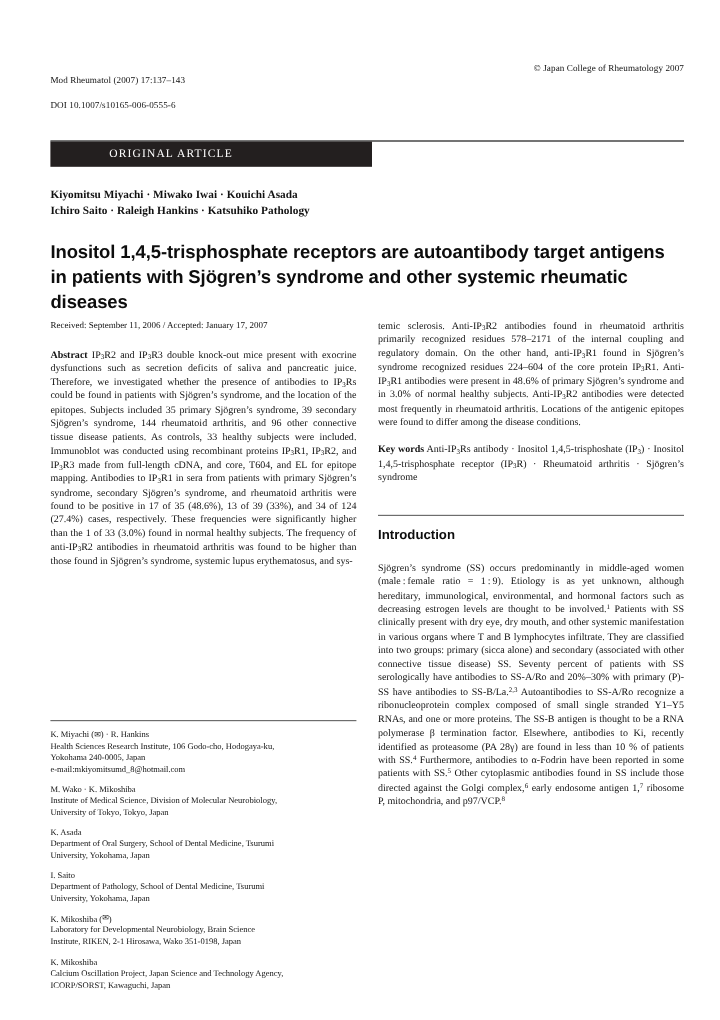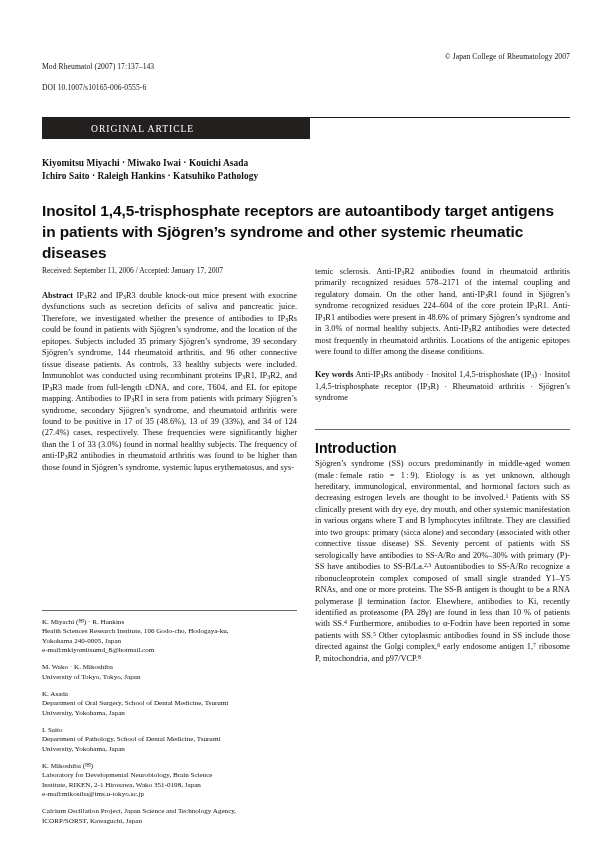--- a/index.html
+++ b/index.html
@@ -153,24 +153,24 @@
   
   .sec-rule {
     border: 0;
     border-top: 1px solid #6d6d6d;
     width: 100%;
     margin: 26px 0 8px 0;
   }
   .sec-head {
     font-family: "Liberation Sans", "DejaVu Sans", sans-serif;
     font-weight: bold;
-    font-size: 14px;
+    font-size: 11px;
     line-height: 12px;
     color: #0d0d0d;
-    margin-bottom: 4px;
+    margin-bottom: 16px;
   }
 
   sub {
     font-size: 0.70em;
     vertical-align: -0.22em;
     line-height: 0;
   }
   sup {
     font-size: 0.70em;
     vertical-align: 0.42em;
@@ -217,39 +217,40 @@
         <hr class="footnotes-rule">
         <div id="affil-container">
             <div class="fn-block">
               <div>K. Miyachi (<span class="envelope">✉</span>) · R. Hankins</div>
               <div>Health Sciences Research Institute, 106 Godo-cho, Hodogaya-ku,</div>
               <div>Yokohama 240-0005, Japan</div>
               <div>e-mail:mkiyomitsumd_8@hotmail.com</div>
             </div>
             <div class="fn-block">
               <div>M. Wako · K. Mikoshiba</div>
+              <div>Institute of Medical Science, Division of Molecular Neurobiology,</div>
               <div>University of Tokyo, Tokyo, Japan</div>
             </div>
             <div class="fn-block">
               <div>K. Asada</div>
               <div>Department of Oral Surgery, School of Dental Medicine, Tsurumi</div>
               <div>University, Yokohama, Japan</div>
             </div>
             <div class="fn-block">
               <div>I. Saito</div>
               <div>Department of Pathology, School of Dental Medicine, Tsurumi</div>
               <div>University, Yokohama, Japan</div>
             </div>
             <div class="fn-block">
               <div>K. Mikoshiba (<span class="envelope">✉</span>)</div>
               <div>Laboratory for Developmental Neurobiology, Brain Science</div>
               <div>Institute, RIKEN, 2-1 Hirosawa, Wako 351-0198, Japan</div>
-              <div>e-mail:mikosiba@ims.u-tokyo.ac.jp</div>
-            </div>
-            <div class="fn-block">
+            </div>
+            <div class="fn-block">
+              <div>K. Mikoshiba</div>
               <div>Calcium Oscillation Project, Japan Science and Technology Agency,</div>
               <div>ICORP/SORST, Kawaguchi, Japan</div>
             </div>
           </div>
       </div>
     </div>
 
     <div class="col">
       <div class="abstract">temic sclerosis. Anti-IP<sub>3</sub>R2 antibodies found in rheumatoid arthritis primarily recognized residues 578–2171 of the internal coupling and regulatory domain. On the other hand, anti-IP<sub>3</sub>R1 found in Sjögren’s syndrome recognized residues 224–604 of the core protein IP<sub>3</sub>R1. Anti-IP<sub>3</sub>R1 antibodies were present in 48.6% of primary Sjögren’s syndrome and in 3.0% of normal healthy subjects. Anti-IP<sub>3</sub>R2 antibodies were detected most frequently in rheumatoid arthritis. Locations of the antigenic epitopes were found to differ among the disease conditions.</div>
 

